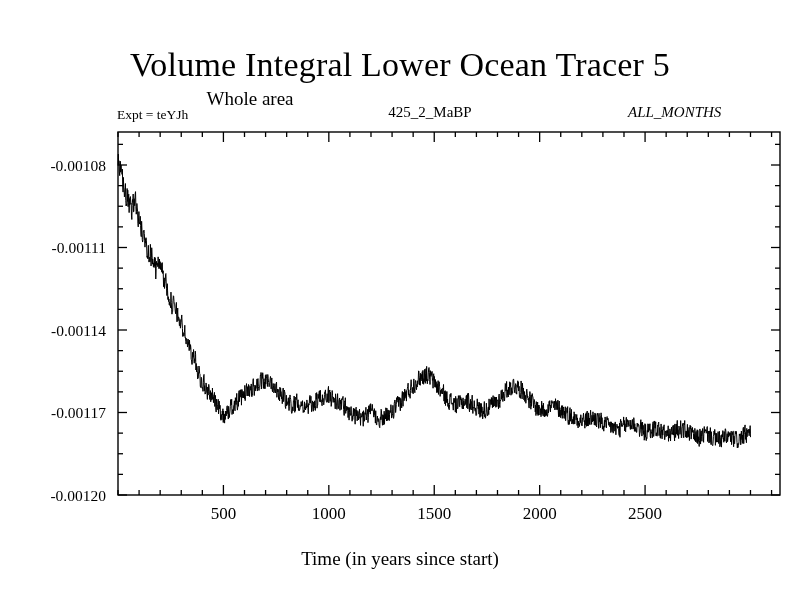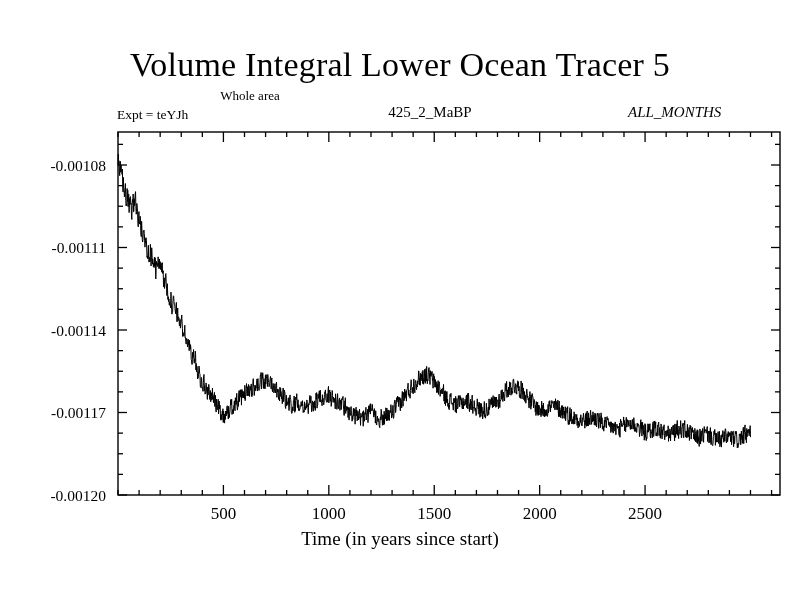--- a/index.html
+++ b/index.html
@@ -11,37 +11,37 @@
   #page{position:absolute;left:0;top:0;width:800px;height:600px;}
 
   .txt{position:absolute;white-space:nowrap;}
 
   #title{
     left:0;top:46px;width:800px;text-align:center;
     font-size:34px;letter-spacing:.2px;
   }
   #subtitle-whole{
     left:0;top:88px;width:500px;text-align:center;
-    font-size:13px;
+    font-size:19px;
   }
   #expt{
     left:117px;top:107px;font-size:13.5px;text-align:center;
   }
   #centre-label{
     left:0;top:104px;width:860px;text-align:center;font-size:15px;
   }
   #right-label{
     left:628px;top:104px;font-size:15px;font-style:italic;
   }
 
   #plotwrap{position:absolute;left:0;top:0;width:800px;height:440px;}
   svg{display:block;}
 
   #xlabel{
-    left:0;top:528px;width:800px;text-align:center;font-size:19px;
+    left:0;top:548px;width:800px;text-align:center;font-size:19px;
   }
 </style>
 </head>
 <body>
 
 <div id="page">
 
   <div class="txt" id="title">Volume Integral Lower Ocean Tracer 5</div>
 
   <div class="txt" id="subtitle-whole">Whole area</div>

